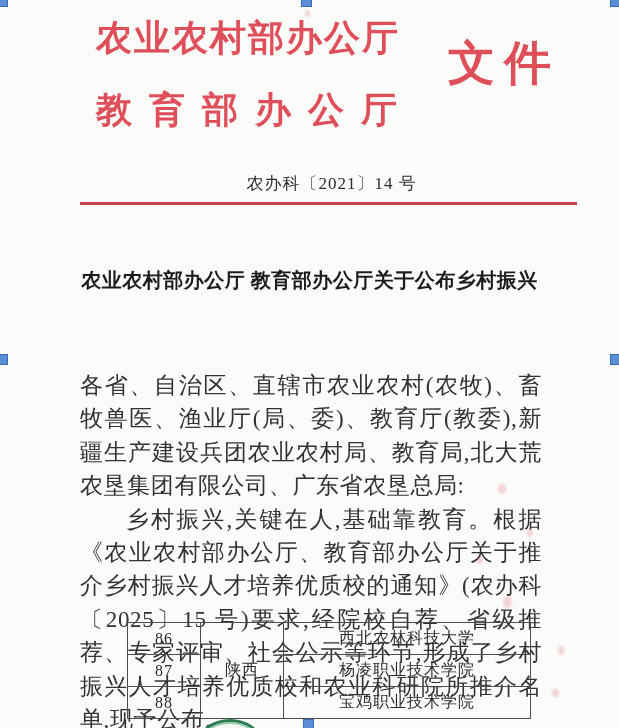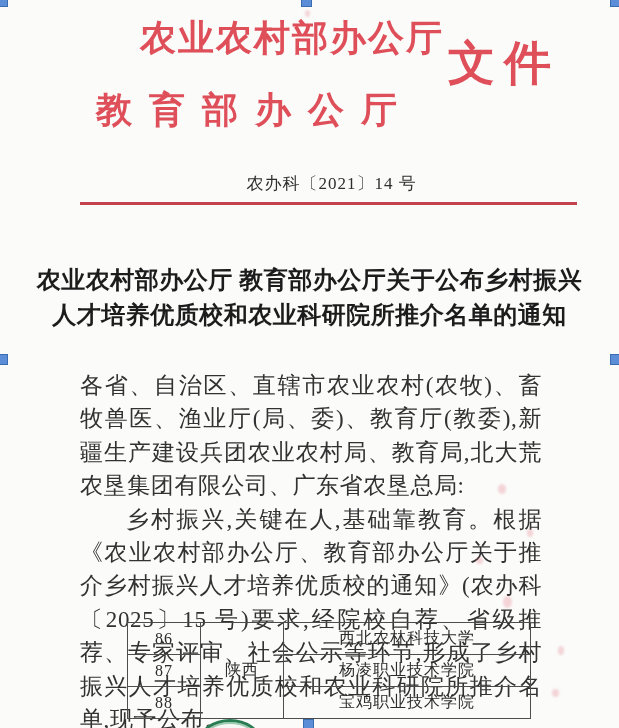--- a/index.html
+++ b/index.html
@@ -5,36 +5,36 @@
   html,body{margin:0;padding:0;}
   body{
     width:619px;height:728px;overflow:hidden;position:relative;
     background:#fbfbfa;
     font-family:"Liberation Serif","DejaVu Serif",serif;
   }
   .doc{position:absolute;inset:0;}
   
   .letterhead{position:absolute;top:14px;left:96px;width:470px;}
   .org{color:var(--red,#df4f5a);font-weight:bold;width:318px;}
-  .org-line1{font-size:36px;letter-spacing:2px;line-height:48px;white-space:nowrap;margin-left:44px;}
+  .org-line1{font-size:36px;letter-spacing:2px;line-height:48px;white-space:nowrap;}
   .org-line2{font-size:36px;letter-spacing:17px;line-height:44px;white-space:nowrap;margin-top:26px;}
   .doc-type{
     position:absolute;left:352px;top:18px;
     color:var(--red,#df4f5a);font-weight:bold;font-size:47px;letter-spacing:9px;white-space:nowrap;text-align:right;
   }
   
   .doc-number{
     position:absolute;top:172px;left:0;width:619px;text-align:center;
     font-size:17px;color:#2e2e2e;letter-spacing:1px;transform:translateX(22px);
   }
   .red-rule{position:absolute;top:202px;left:80px;width:497px;height:3px;background:#c4434e;}
   
   .title{
     position:absolute;top:263px;left:30px;width:559px;text-align:center;
-    font-weight:bold;font-size:24px;line-height:35px;color:#1c1c1c;letter-spacing:0.5px;
+    font-weight:bold;font-size:20px;line-height:35px;color:#1c1c1c;letter-spacing:0.5px;
   }
   
   .body-text{
     position:absolute;top:369px;left:80px;width:462px;
     font-size:23px;line-height:33.4px;color:#323232;text-align:justify;letter-spacing:0.6px;
   }
   .body-text p{margin:0;}
   .body-text p.indent{text-indent:2em;}
   
   table.list{
@@ -83,21 +83,20 @@
     </div>
     <div class="doc-type">文件</div>
   </div>
 
   <div class="doc-number">农办科〔2021〕14 号</div>
 
   <div class="red-rule"></div>
 
   <div class="title">
     <div>农业农村部办公厅 教育部办公厅关于公布乡村振兴</div>
-    <div>人才培养优质校和农业科研院所推介名单的通知</div>
   </div>
 
   <div class="body-text">
     <p>各省、自治区、直辖市农业农村(农牧)、畜牧兽医、渔业厅(局、委)、教育厅(教委),新疆生产建设兵团农业农村局、教育局,北大荒农垦集团有限公司、广东省农垦总局:</p>
     <p class="indent">乡村振兴,关键在人,基础靠教育。根据《农业农村部办公厅、教育部办公厅关于推介乡村振兴人才培养优质校的通知》(农办科〔2025〕15 号)要求,经院校自荐、省级推荐、专家评审、社会公示等环节,形成了乡村振兴人才培养优质校和农业科研院所推介名单,现予公布。</p>
   </div>
 
   <table class="list">
     <tbody>
         <tr>

